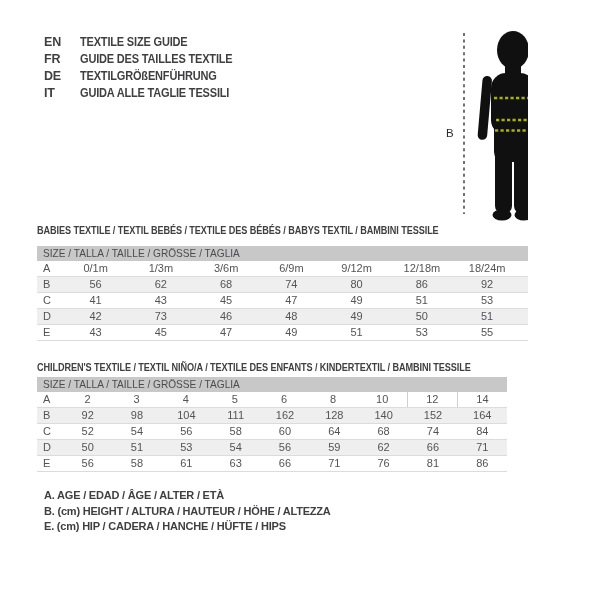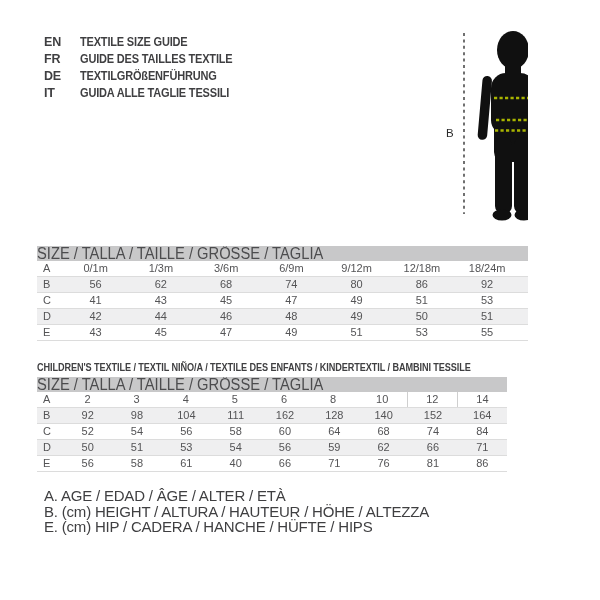--- a/index.html
+++ b/index.html
@@ -33,33 +33,33 @@
   .section-title{position:absolute;font-size:10.5px;font-weight:700;color:var(--text-dark);
                  letter-spacing:-0.1px;white-space:nowrap;}
   .section-title .scale{display:inline-block;transform:scaleX(0.87);transform-origin:0 50%;white-space:nowrap;}
   #babies-title{left:37px;top:224px;}
   #children-title{left:37px;top:361px;}
 
   
   .tbl{position:absolute;left:37px;}
   #babies-table{top:246px;width:548px;}
   #children-table{top:377px;width:470px;}
-  .tbl-head{height:15px;line-height:15px;background:var(--header-bg);color:#4c4c4e;font-size:16px;
-            overflow:hidden;white-space:nowrap;}
+  .tbl-head{height:15px;line-height:15px;background:var(--header-bg);color:#4c4c4e;font-size:11px;
+            padding-left:6px;overflow:hidden;white-space:nowrap;}
   .tbl-head .scale{display:inline-block;transform:scaleX(0.92);transform-origin:0 50%;white-space:nowrap;}
   .tbl-row{display:flex;height:16px;line-height:15px;font-size:11px;color:var(--text-table);
            border-bottom:1px solid var(--row-border);box-sizing:border-box;}
   .tbl-row.stripe{background:var(--stripe-bg);}
   .cell-label{width:26px;padding-left:6px;box-sizing:border-box;}
   .cell{flex:1;text-align:center;}
   .cell.boxed{border-left:1px solid var(--box-border);border-right:1px solid var(--box-border);box-sizing:border-box;}
 
   
   .legend{position:absolute;left:44px;top:488px;list-style:none;margin:0;padding:0;}
-  .legend li{font-size:15px;font-weight:400;color:var(--text-dark);line-height:15.6px;
+  .legend li{font-size:11px;font-weight:700;color:var(--text-dark);line-height:15.6px;
              letter-spacing:-0.2px;white-space:nowrap;}
 </style>
 </head>
 <body>
 
 <div class="canvas">
 
   <div class="langs">
       <div class="lang-row">
         <span class="lang-code">EN</span>
@@ -113,20 +113,23 @@
       </g>
 
       <g>
         <line x1="57" y1="118.5" x2="94" y2="118.5" stroke-width="2.6" stroke-dasharray="3.2,2.3" stroke="#a9b400"></line>
         <line x1="102" y1="118.5" x2="121" y2="118.5" stroke-width="1.5" stroke-dasharray="2.8,2.8" stroke="#1a1a1a"></line>
         <text x="126" y="123" font-size="11.5" fill="#2b2b2b" font-family="Liberation Sans, sans-serif">E</text>
       </g>
     </svg>
   </div>
 
+  <div class="section-title" id="babies-title">
+    <span class="scale">BABIES TEXTILE / TEXTIL BEBÉS / TEXTILE DES BÉBÉS / BABYS TEXTIL  / BAMBINI TESSILE</span>
+  </div>
   <div class="tbl" id="babies-table">
     <div class="tbl-head">
       <span class="scale">SIZE / TALLA / TAILLE / GRÖSSE / TAGLIA</span>
     </div>
     <div class="tbl-body">
         <div class="tbl-row">
           <span class="cell-label">A</span>
           <span class="cell">0/1m</span>
           <span class="cell">1/3m</span>
           <span class="cell">3/6m</span>
@@ -154,21 +157,21 @@
           <span class="cell">45</span>
           <span class="cell">47</span>
           <span class="cell">49</span>
           <span class="cell">51</span>
           <span class="cell">53</span>
           <span class="cell">55</span>
         </div>
         <div class="tbl-row stripe">
           <span class="cell-label">D</span>
           <span class="cell">42</span>
-          <span class="cell">44</span>
+          <span class="cell">73</span>
           <span class="cell">46</span>
           <span class="cell">48</span>
           <span class="cell">49</span>
           <span class="cell">50</span>
           <span class="cell">51</span>
           <span class="cell">52</span>
         </div>
         <div class="tbl-row">
           <span class="cell-label">E</span>
           <span class="cell">43</span>
@@ -237,21 +240,21 @@
           <span class="cell">59</span>
           <span class="cell">62</span>
           <span class="cell">66</span>
           <span class="cell">71</span>
         </div>
         <div class="tbl-row">
           <span class="cell-label">E</span>
           <span class="cell">56</span>
           <span class="cell">58</span>
           <span class="cell">61</span>
-          <span class="cell">40</span>
+          <span class="cell">63</span>
           <span class="cell">66</span>
           <span class="cell">71</span>
           <span class="cell">76</span>
           <span class="cell">81</span>
           <span class="cell">86</span>
         </div>
       </div>
   </div>
 
   <ul class="legend">

